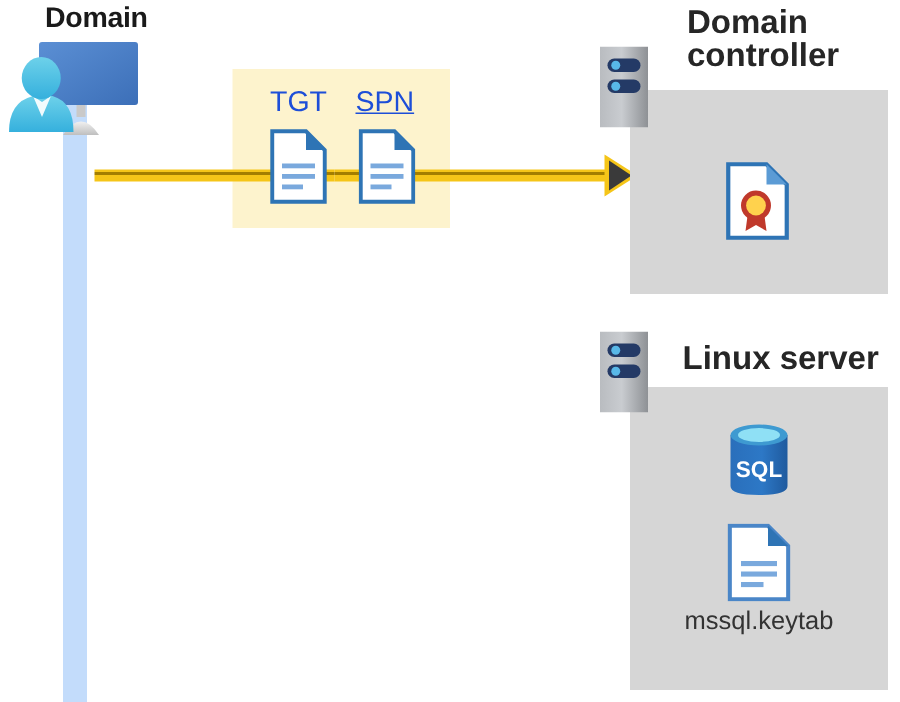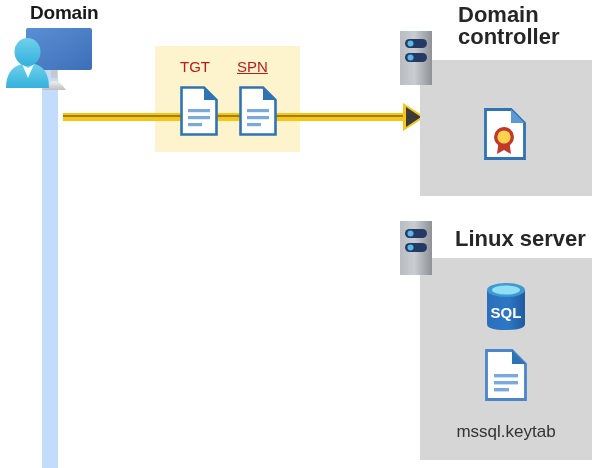--- a/index.html
+++ b/index.html
@@ -80,22 +80,22 @@
     left: 406px;
     top: 107px;
     width: 0; height: 0;
     border-top: 10px solid transparent;
     border-bottom: 10px solid transparent;
     border-left: 15px solid #3a3a3a;
   }
 
   
   .token-label {
-    font-size: 15px;
-    color: #b91c1c;
+    font-size: 19px;
+    color: #1d4ed8;
     white-space: nowrap;
     text-align: right;
   }
   #tgt-label { left: 180px; top: 58px; }
   #spn-label { left: 237px; top: 58px; text-decoration: underline; }
 
   
   .doc-icon { display: block; }
 
   #tgt-doc { left: 180px; top: 86px; width: 38px; height: 50px; }
@@ -121,21 +121,21 @@
   }
   #dc-title { left: 458px; top: 4px; }
   #linux-title { left: 455px; top: 228px; }
 
   
   #cert-icon { left: 484px; top: 108px; width: 42px; height: 52px; }
   #sql-icon  { left: 484px; top: 282px; width: 44px; height: 50px; }
   #keytab-icon { left: 485px; top: 349px; width: 42px; height: 52px; }
   #keytab-label {
     left: 420px;
-    top: 422px;
+    top: 404px;
     width: 172px;
     text-align: center;
     font-size: 17px;
     color: #333333;
   }
 </style>
 </head>
 <body>
 
 <div id="canvas">

